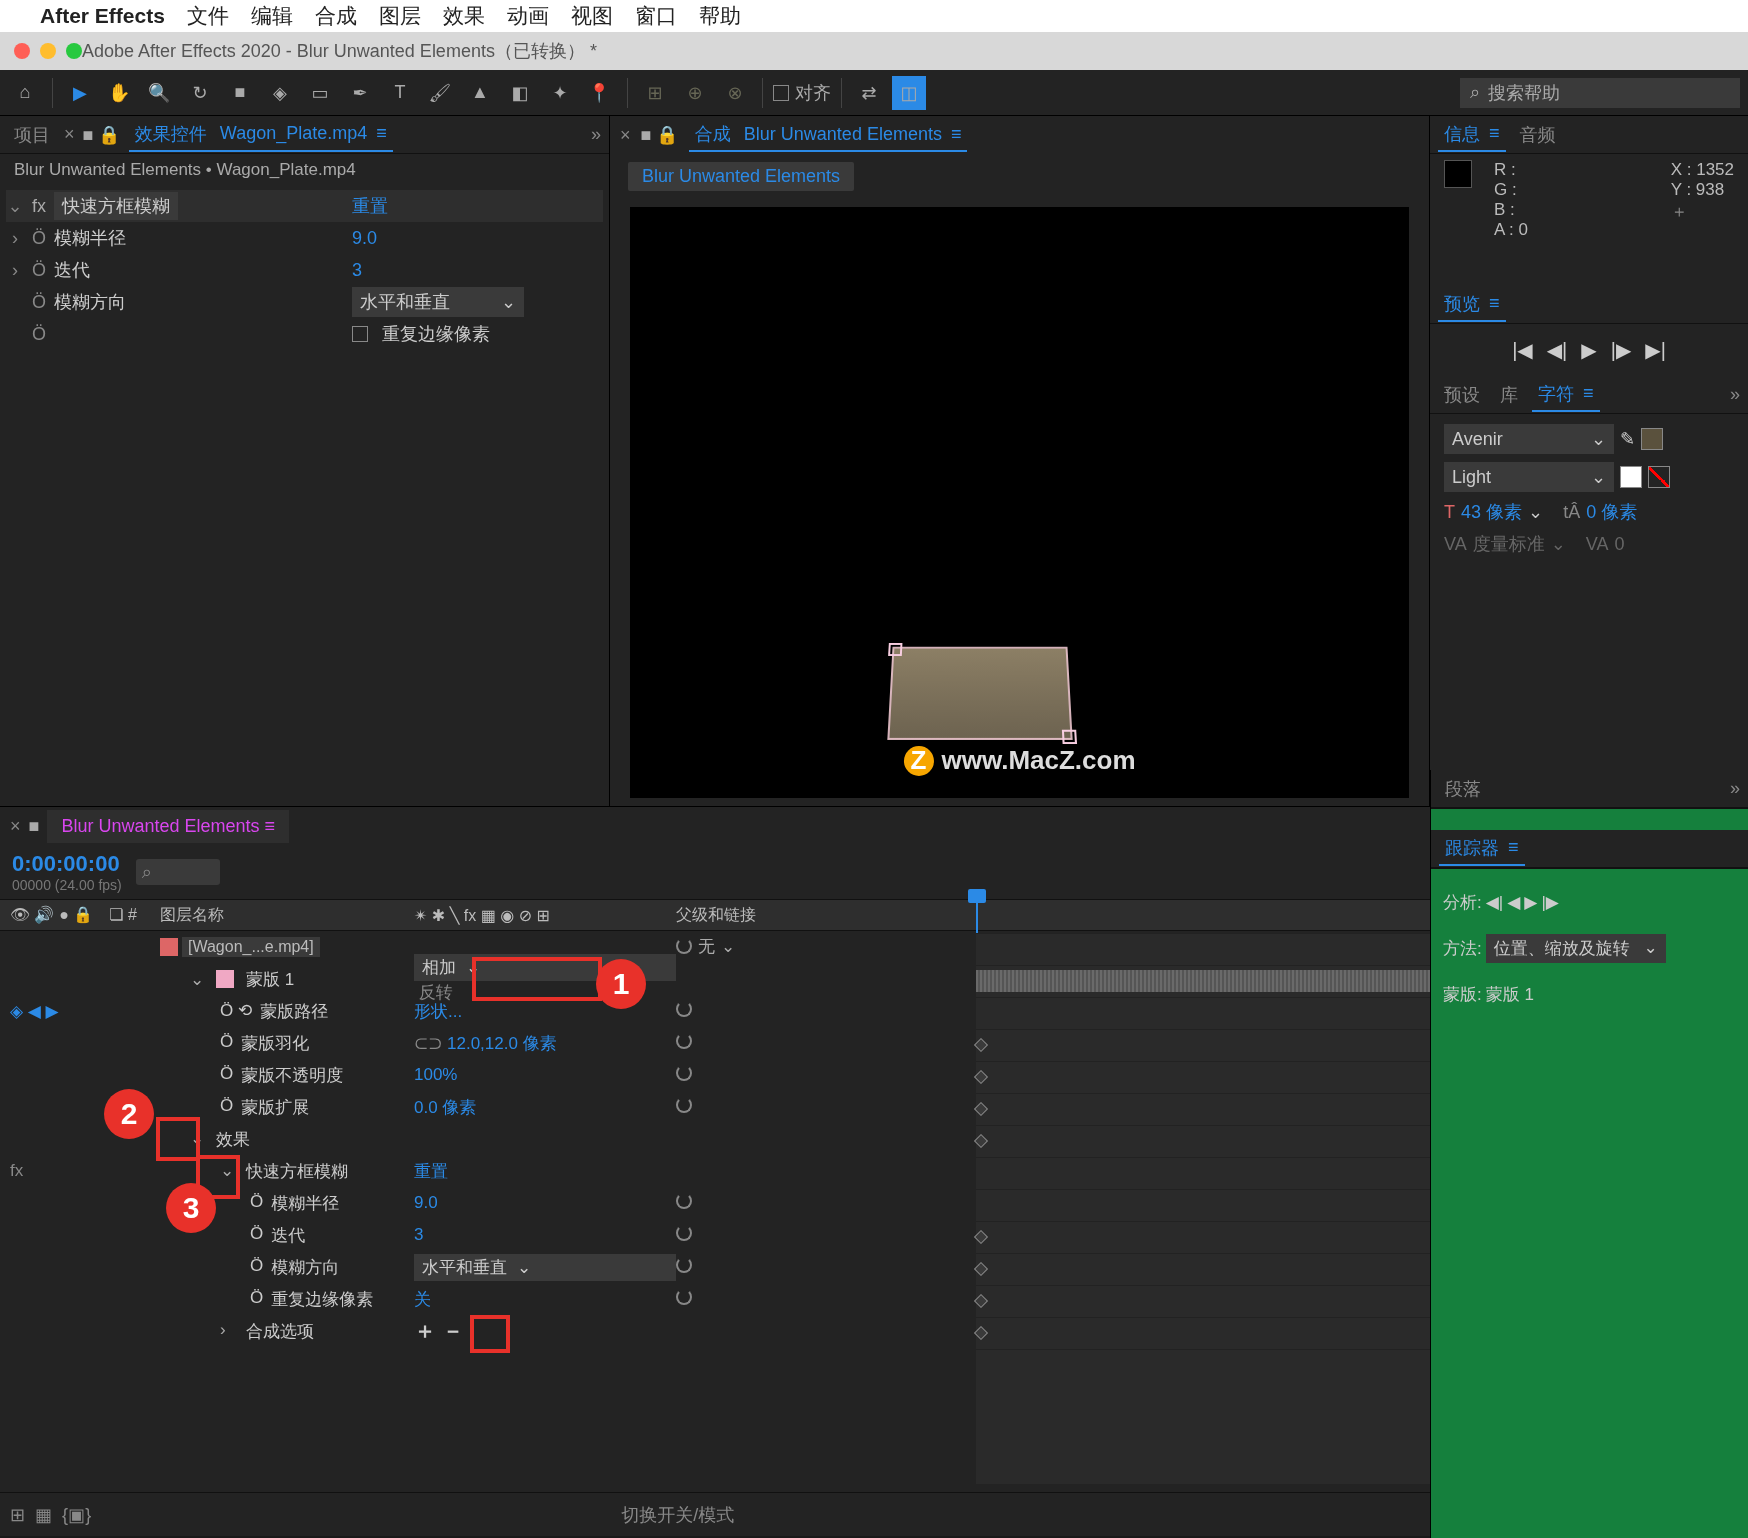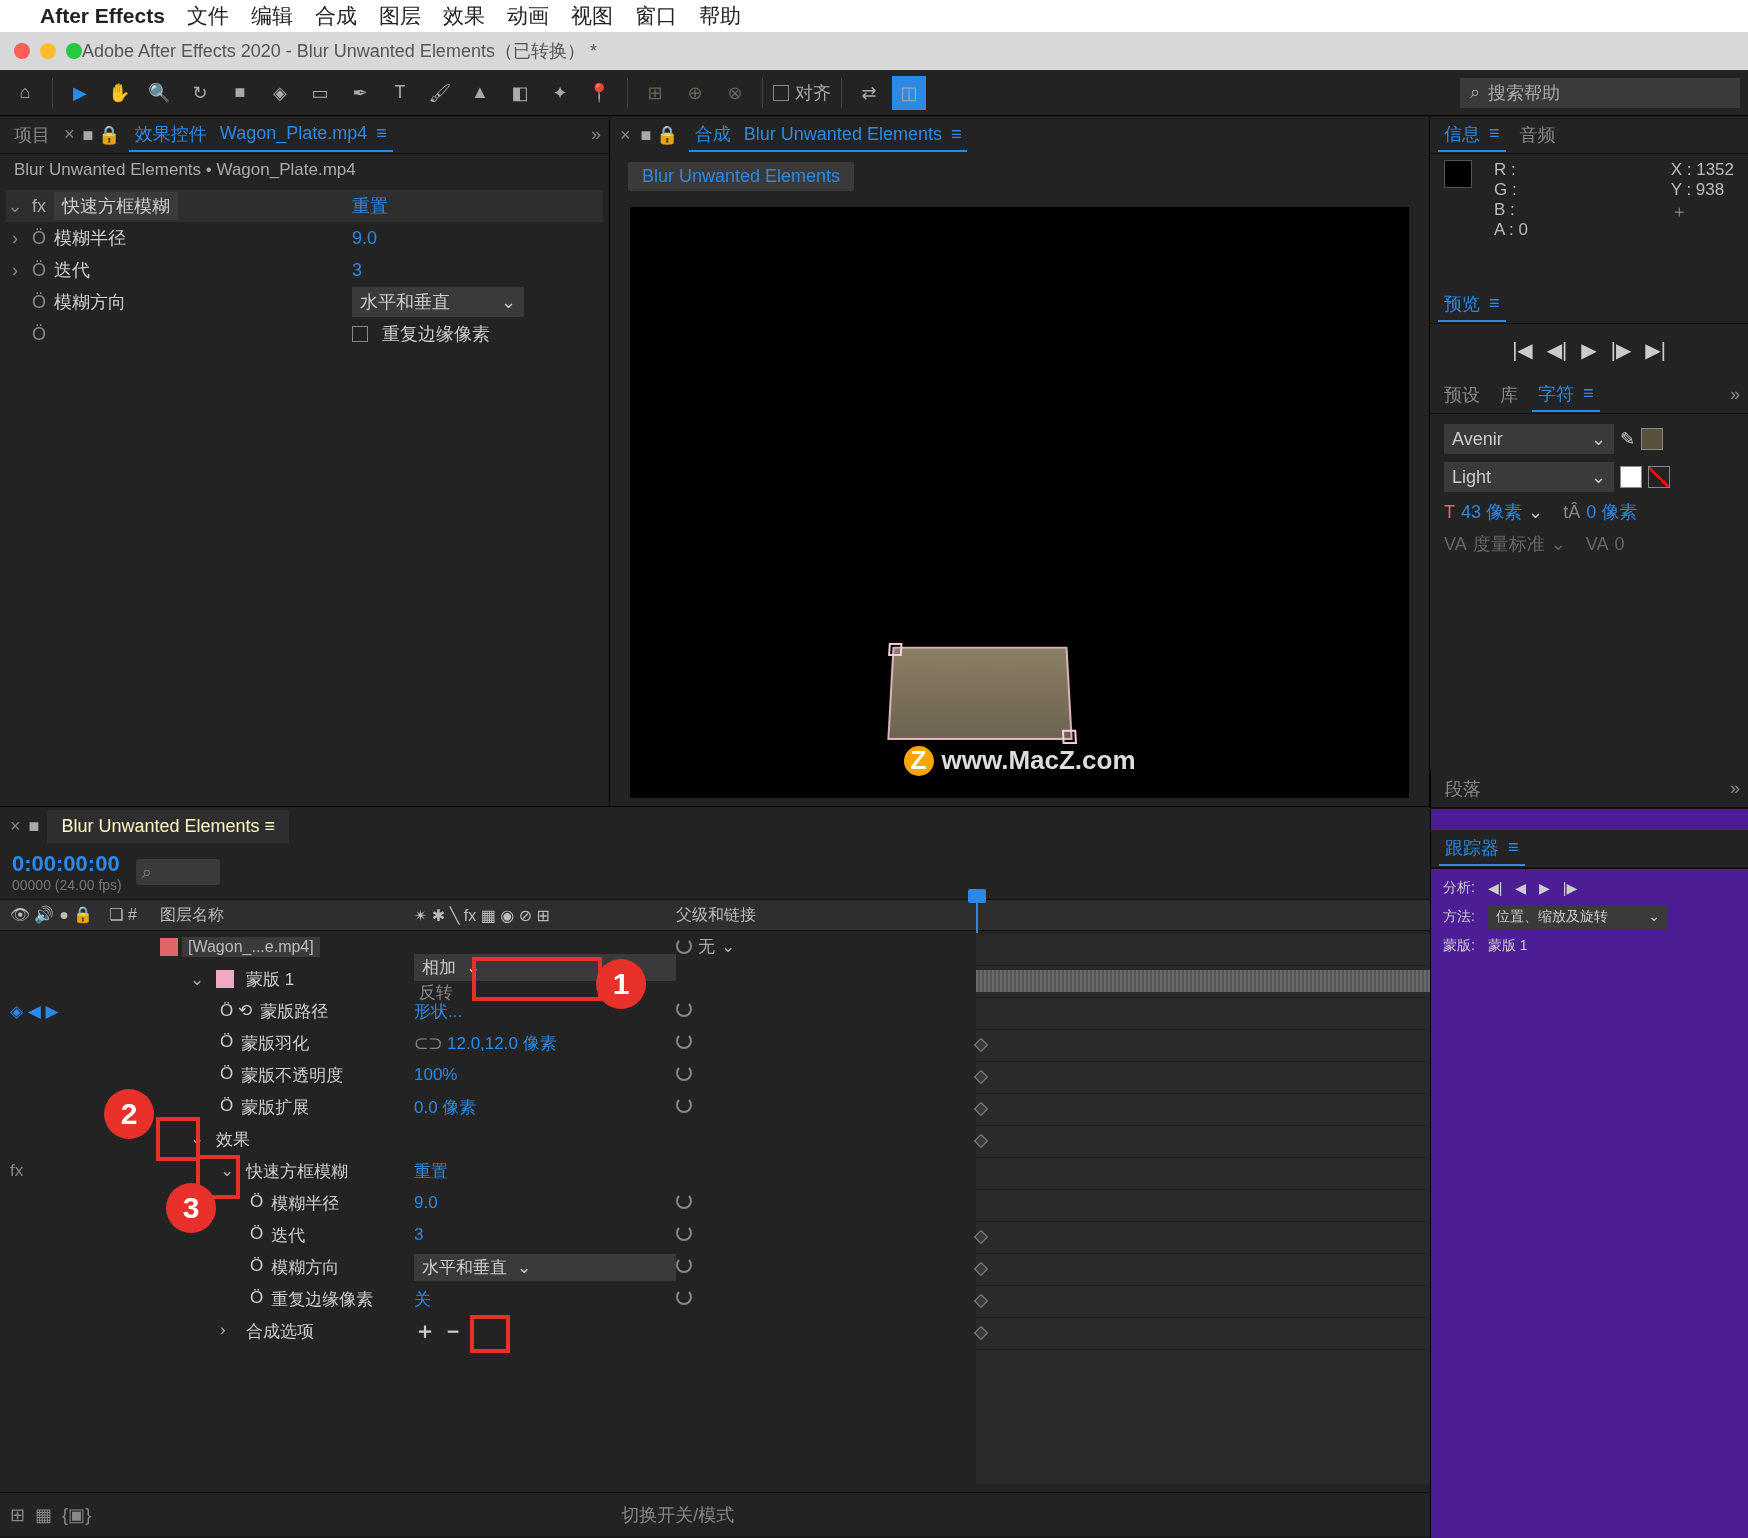--- a/index.html
+++ b/index.html
@@ -75,21 +75,21 @@
 .swatch-sm { width: 22px; height: 22px; border: 1px solid #888; }
 .sw-white { background: #fff; } .sw-cross { background: linear-gradient(45deg, transparent 45%, #f00 45%, #f00 55%, transparent 55%); }
 .sw-brown { background: #5a513d; }
 
 
 .instruction { position: absolute; top: 732px; left: 0; right: 0; text-align: center; color: #ff7a3d; font-size: 37px; font-weight: 800; line-height: 1.5; -webkit-text-stroke: 1px #fff; text-shadow: 2px 2px 0 #fff, -2px -2px 0 #fff, 2px -2px 0 #fff, -2px 2px 0 #fff; padding: 0 20px; z-index: 50; pointer-events: none; }
 
 
 .timeline { position: relative; background: #232323; height: 730px; border-top: 1px solid #000; }
 .tl-tabs { height: 38px; display: flex; align-items: center; padding: 0 10px; gap: 8px; }
-.tl-tab-active { background: #2e2e2e; color: #fef9c3; padding: 6px 14px; }
+.tl-tab-active { background: #2e2e2e; color: #d946ef; padding: 6px 14px; }
 .tl-time-row { height: 54px; display: flex; align-items: center; padding: 0 12px; gap: 14px; }
 .timecode { color: #2b8ae6; font-size: 22px; font-weight: 600; }
 .timecode-sub { color: #777; font-size: 14px; }
 .tl-search { background: #3a3a3a; height: 26px; width: 84px; border-radius: 3px; display: flex; align-items: center; padding: 0 6px; color: #888; }
 
 .tl-header { background: #2e2e2e; height: 32px; display: flex; align-items: center; font-size: 16px; color: #bbb; border-top: 1px solid #111; border-bottom: 1px solid #111; }
 .col-a { width: 160px; padding-left: 10px; display: flex; gap: 6px; }
 .col-name { width: 248px; }
 .col-mode { width: 268px; padding-left: 6px; }
 .col-parent { width: 240px; }
@@ -113,23 +113,23 @@
 .end-handle { position: absolute; right: 18px; top: 88px; width: 8px; height: 18px; background: #2b8ae6; border-radius: 2px; }
 
 .tl-footer { position: absolute; bottom: 0; left: 0; right: 0; height: 44px; display: flex; align-items: center; padding: 0 10px; gap: 10px; color: #888; border-top: 1px solid #111; }
 .tl-footer .mode-switch { margin-left: 520px; }
 
 
 .red-box { position: absolute; border: 4px solid #e8312a; pointer-events: none; z-index: 40; }
 .red-circle { position: absolute; width: 50px; height: 50px; border-radius: 50%; background: #e8312a; color: #fff; font-size: 30px; font-weight: 800; display: flex; align-items: center; justify-content: center; z-index: 45; }
 
 
-.right-bottom { position: absolute; right: 0; top: 770px; width: 318px; bottom: 0; background: #4c1d95; border-left: 1px solid #000; }
+.right-bottom { position: absolute; right: 0; top: 770px; width: 318px; bottom: 0; background: #15803d; border-left: 1px solid #000; }
 .rb-sec { border-top: 1px solid #111; padding: 6px 12px; }
-.rb-row { display: flex; align-items: center; gap: 13px; padding: 4px 0; font-size: 14px; }
+.rb-row { display: flex; align-items: center; gap: 4px; padding: 4px 0; font-size: 17px; margin-top: 12px; }
 .rb-dd { background: #3a3a3a; padding: 3px 8px; display: flex; justify-content: space-between; width: 180px; }
 .pb { color:#ccc; }
 
 .spiral { display: inline-block; width: 16px; height: 16px; border: 2px solid #888; border-radius: 50%; border-top-color: transparent; }
 </style>
 </head>
 <body>
 
 <div class="mac-menu">
   <span class="apple"></span>

